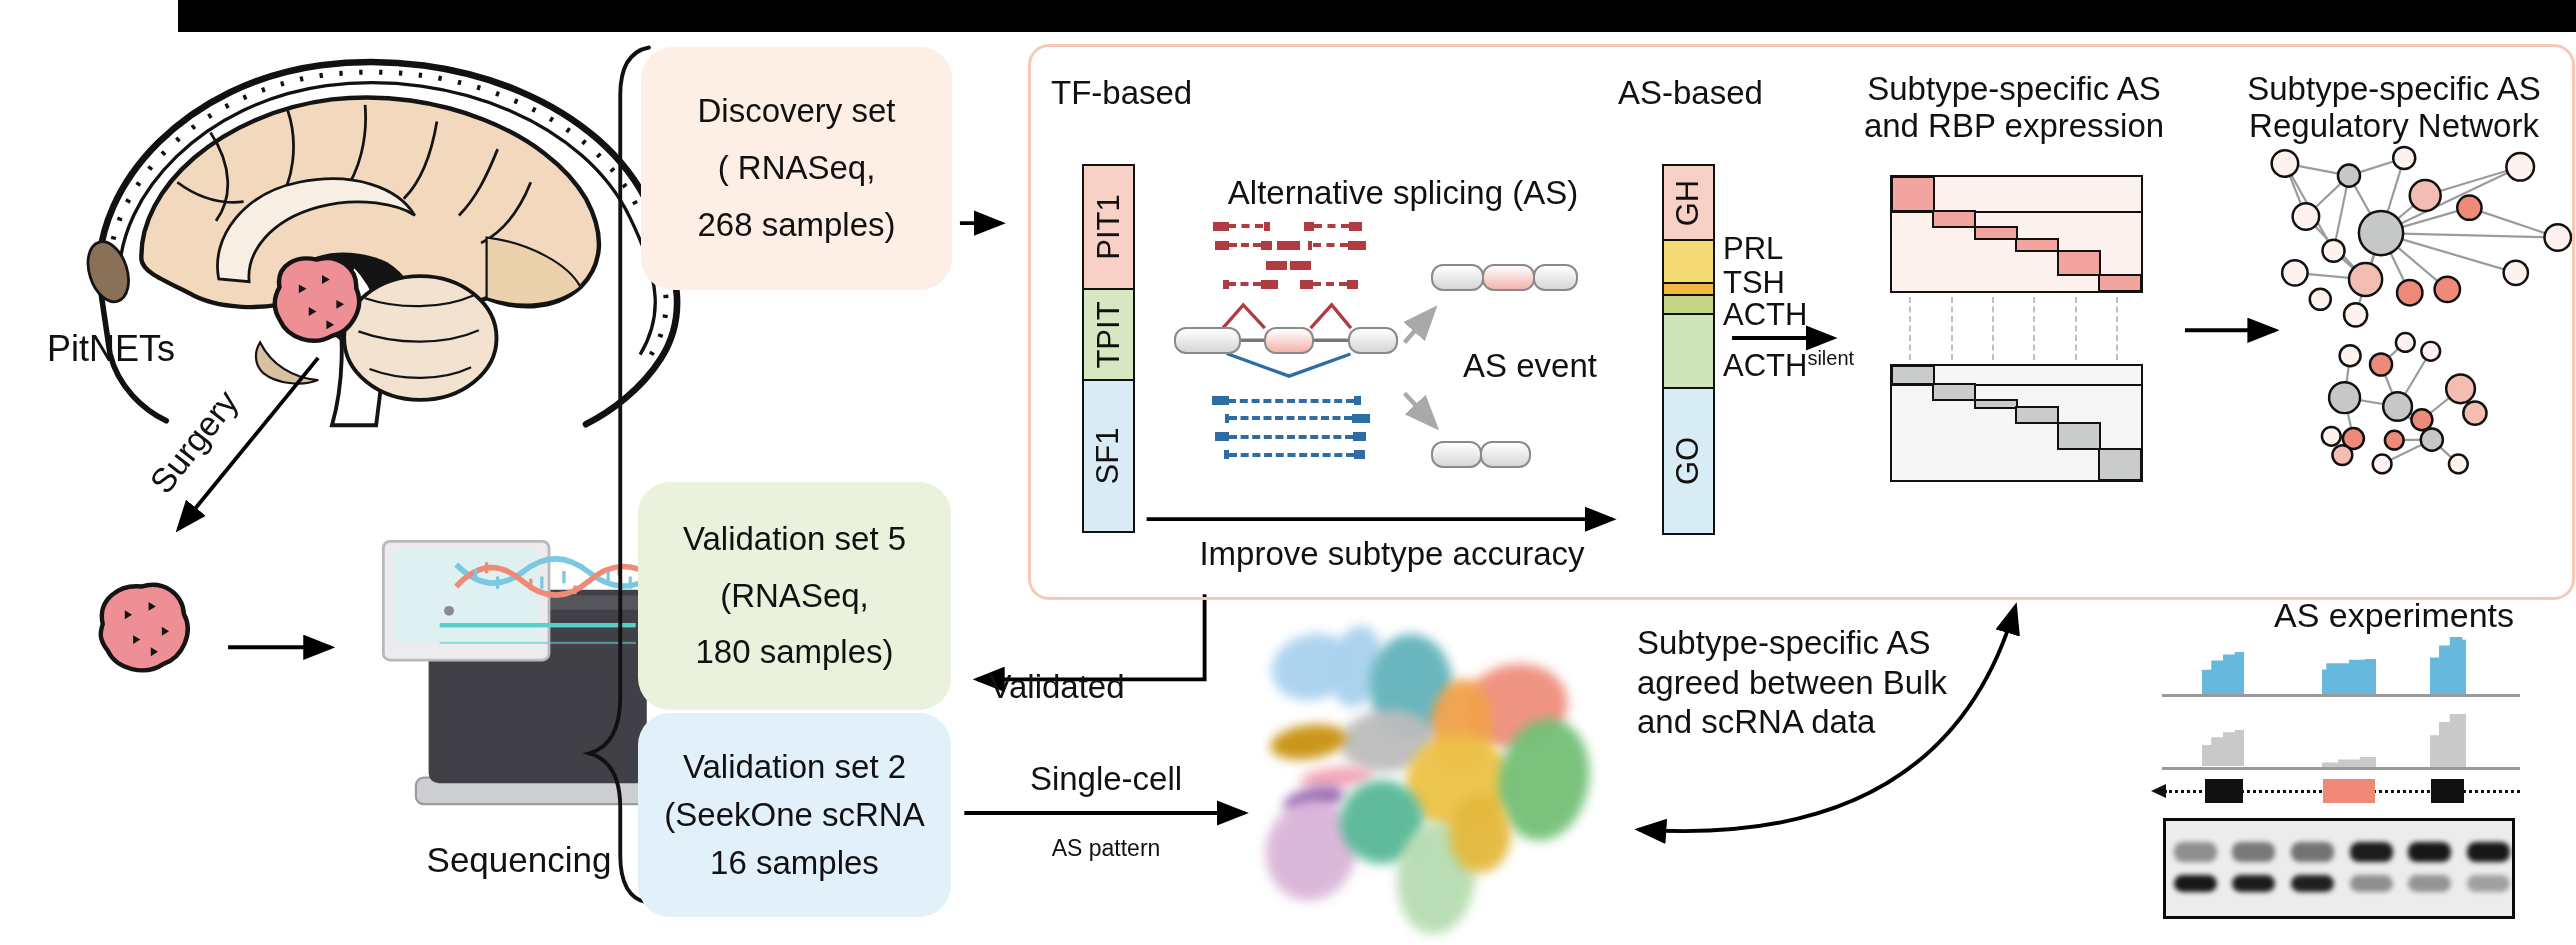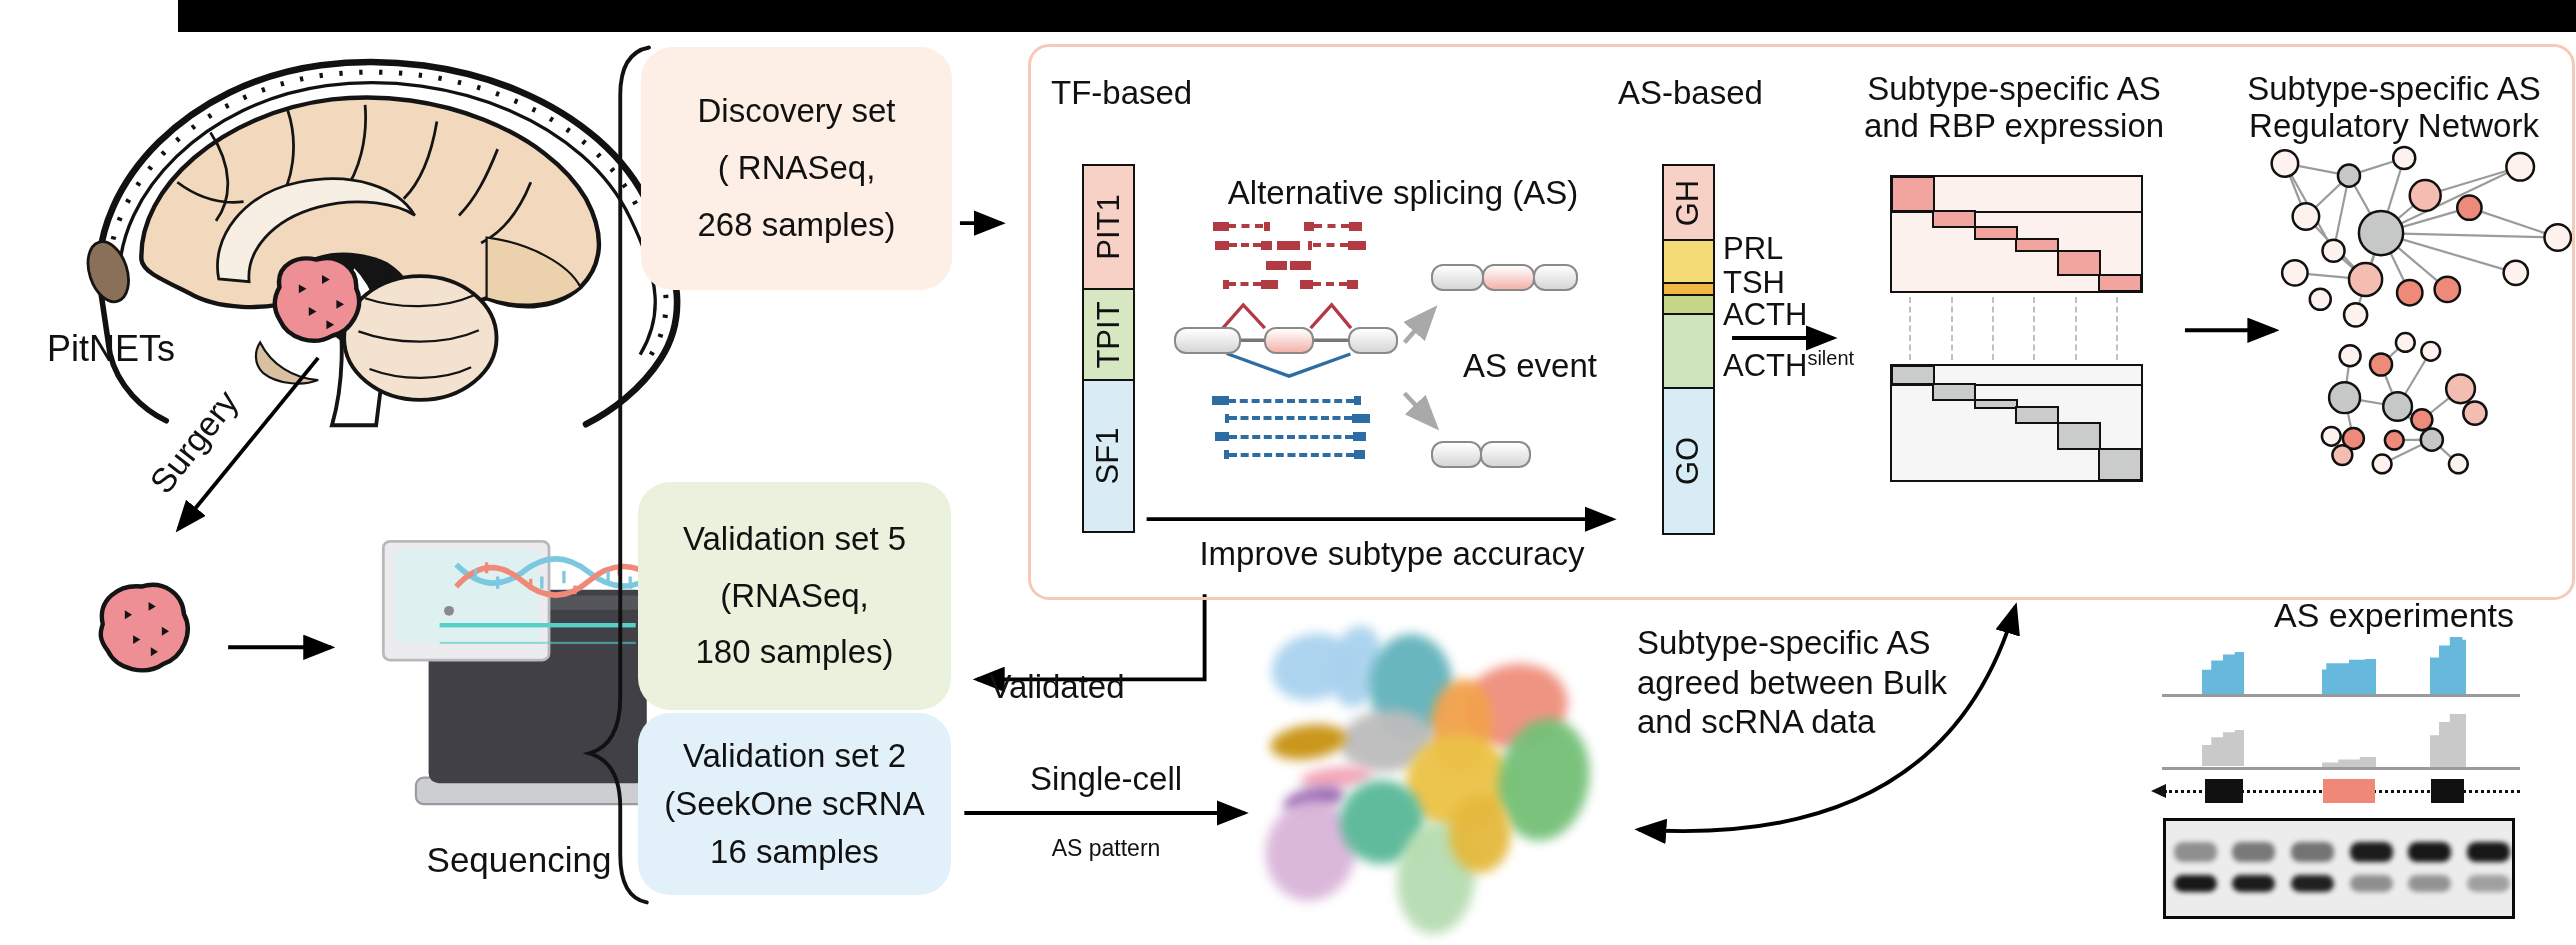--- a/index.html
+++ b/index.html
@@ -187,21 +187,21 @@
   <div class="dataset" id="box-discovery" style="left: 641px; top: 47px; width: 311px; height: 243px; z-index: 2; background: rgb(253, 238, 230);">
     <div>Discovery set</div>
     <div>( RNASeq,</div>
     <div>268 samples)</div>
   </div>
   <div class="dataset" id="box-val1" style="left: 638px; top: 482px; width: 313px; height: 228px; z-index: 2; background: rgb(234, 241, 220);">
     <div>Validation set 5</div>
     <div>(RNASeq,</div>
     <div>180 samples)</div>
   </div>
-  <div class="dataset tight" id="box-val2" style="left: 638px; top: 713px; width: 313px; height: 182px; z-index: 2; background: rgb(226, 241, 249);">
+  <div class="dataset tight" id="box-val2" style="left: 638px; top: 713px; width: 313px; height: 204px; z-index: 2; background: rgb(226, 241, 249);">
     <div>Validation set 2</div>
     <div>(SeekOne scRNA</div>
     <div>16 samples</div>
   </div>
 
   <div class="txt" style="left:47px;top:328px;font-size:36px;z-index:2;">PitNETs</div>
   <div class="txt" style="left:194px;top:442px;font-size:34px;transform:translate(-50%,-50%) rotate(-52deg);z-index:2;">Surgery</div>
   <div class="txt ctr" style="left:519px;top:840px;font-size:35px;z-index:2;">Sequencing</div>
 
   <div class="txt" style="left:1051px;top:74px;font-size:33px;z-index:2;">TF-based</div>

